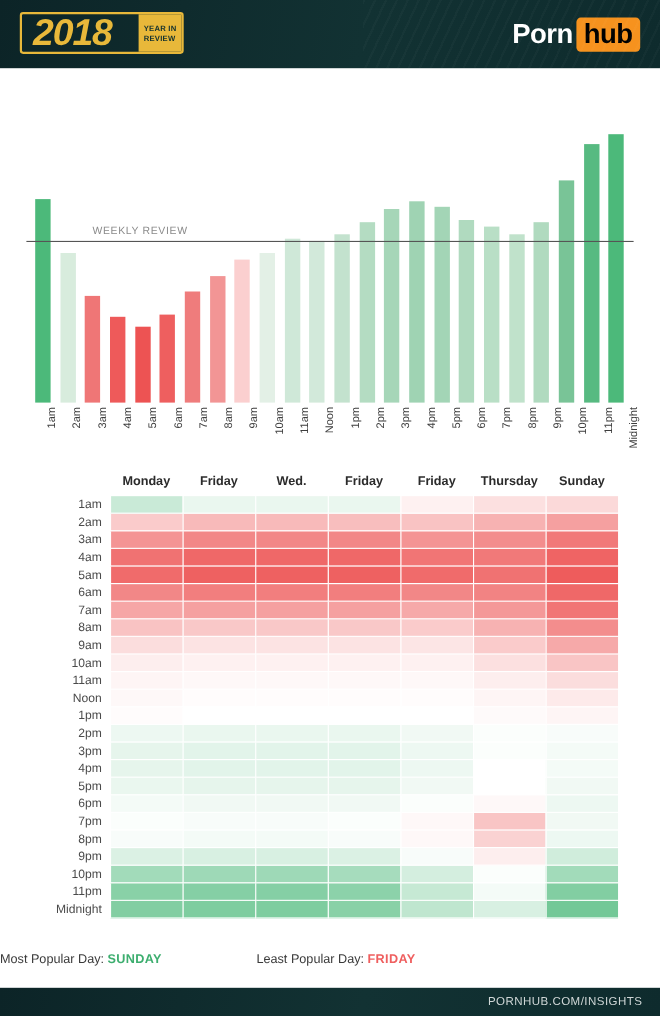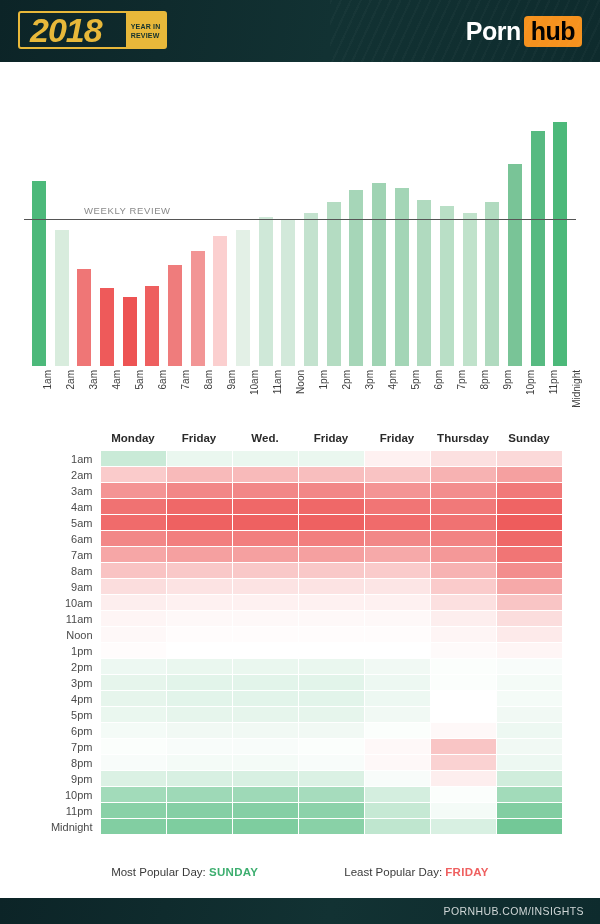--- a/index.html
+++ b/index.html
@@ -191,21 +191,21 @@
     border: 1px solid #ffffff;
     padding: 0;
   }
 
   
   .notes {
     position: absolute;
     left: 0; top: 866px;
     width: 600px;
     display: flex;
-    justify-content: center;
+    justify-content: flex-start;
     gap: 86px;
     font-size: 11.5px;
     color: #3a3a3a;
   }
   .notes b.green { color: #3dae6f; font-weight: bold; letter-spacing: 0.3px; }
   .notes b.red { color: #ef5f5f; font-weight: bold; letter-spacing: 0.3px; }
 
   .footerbar {
     position: absolute;
     left: 0; bottom: 0;

